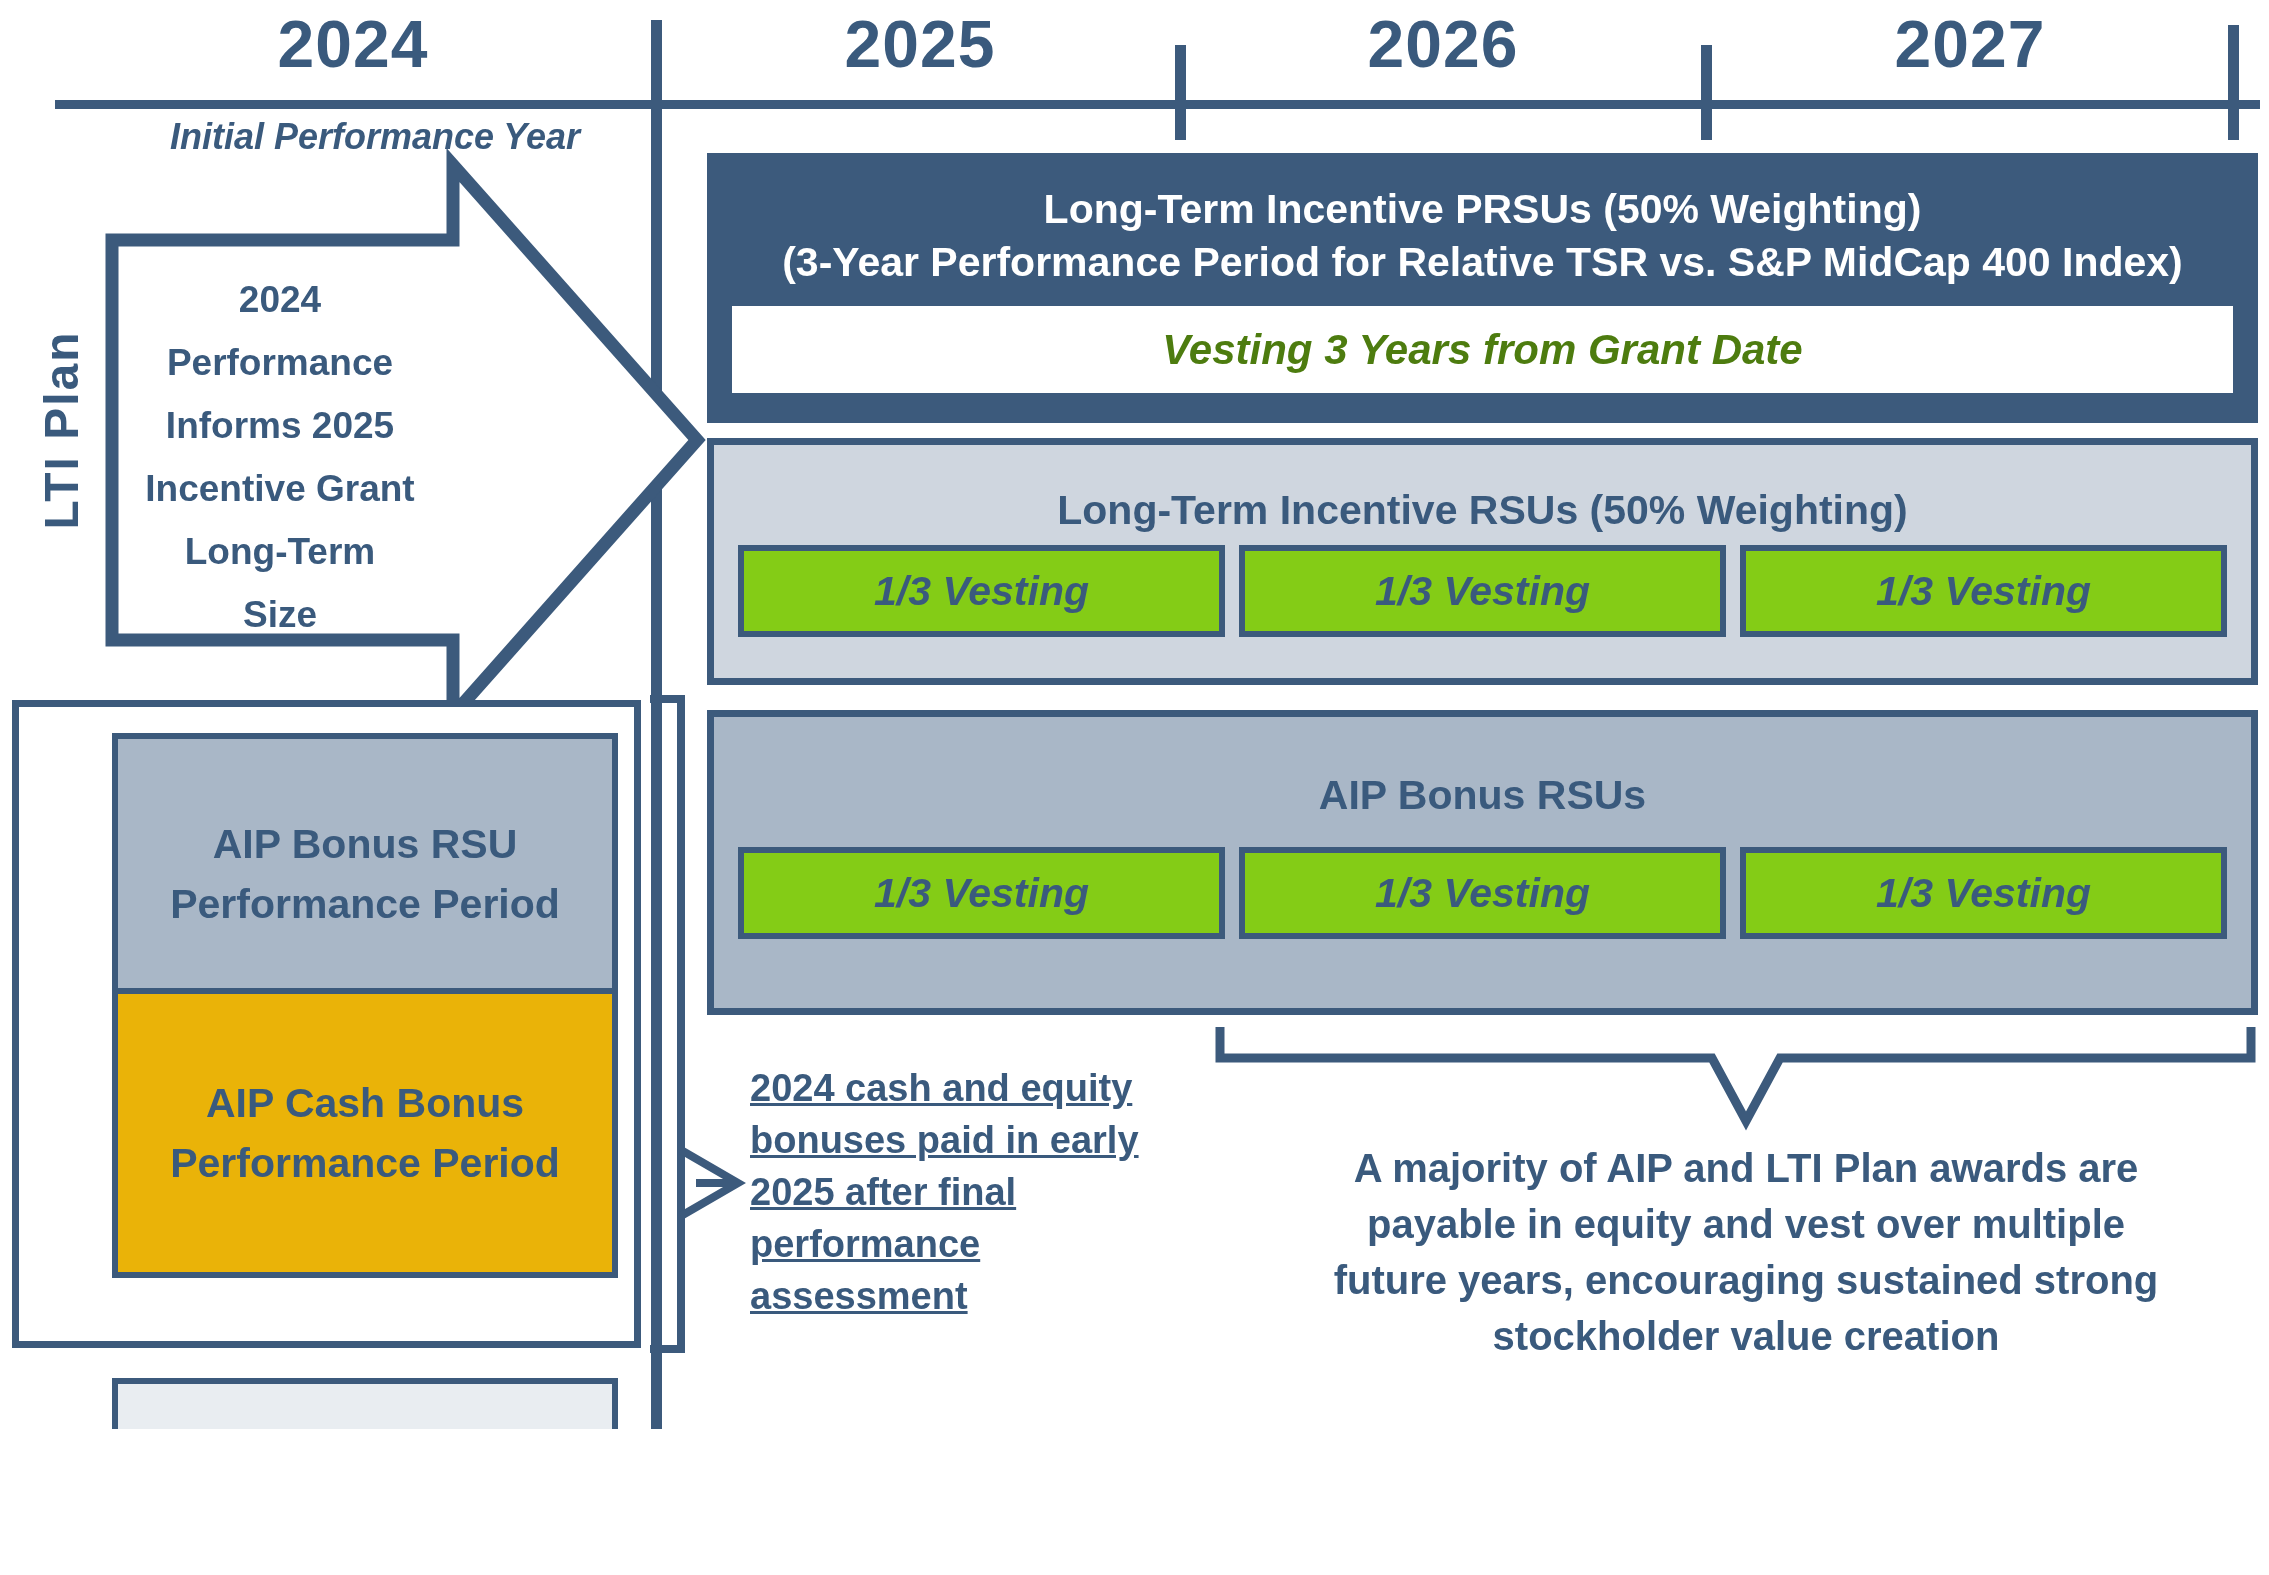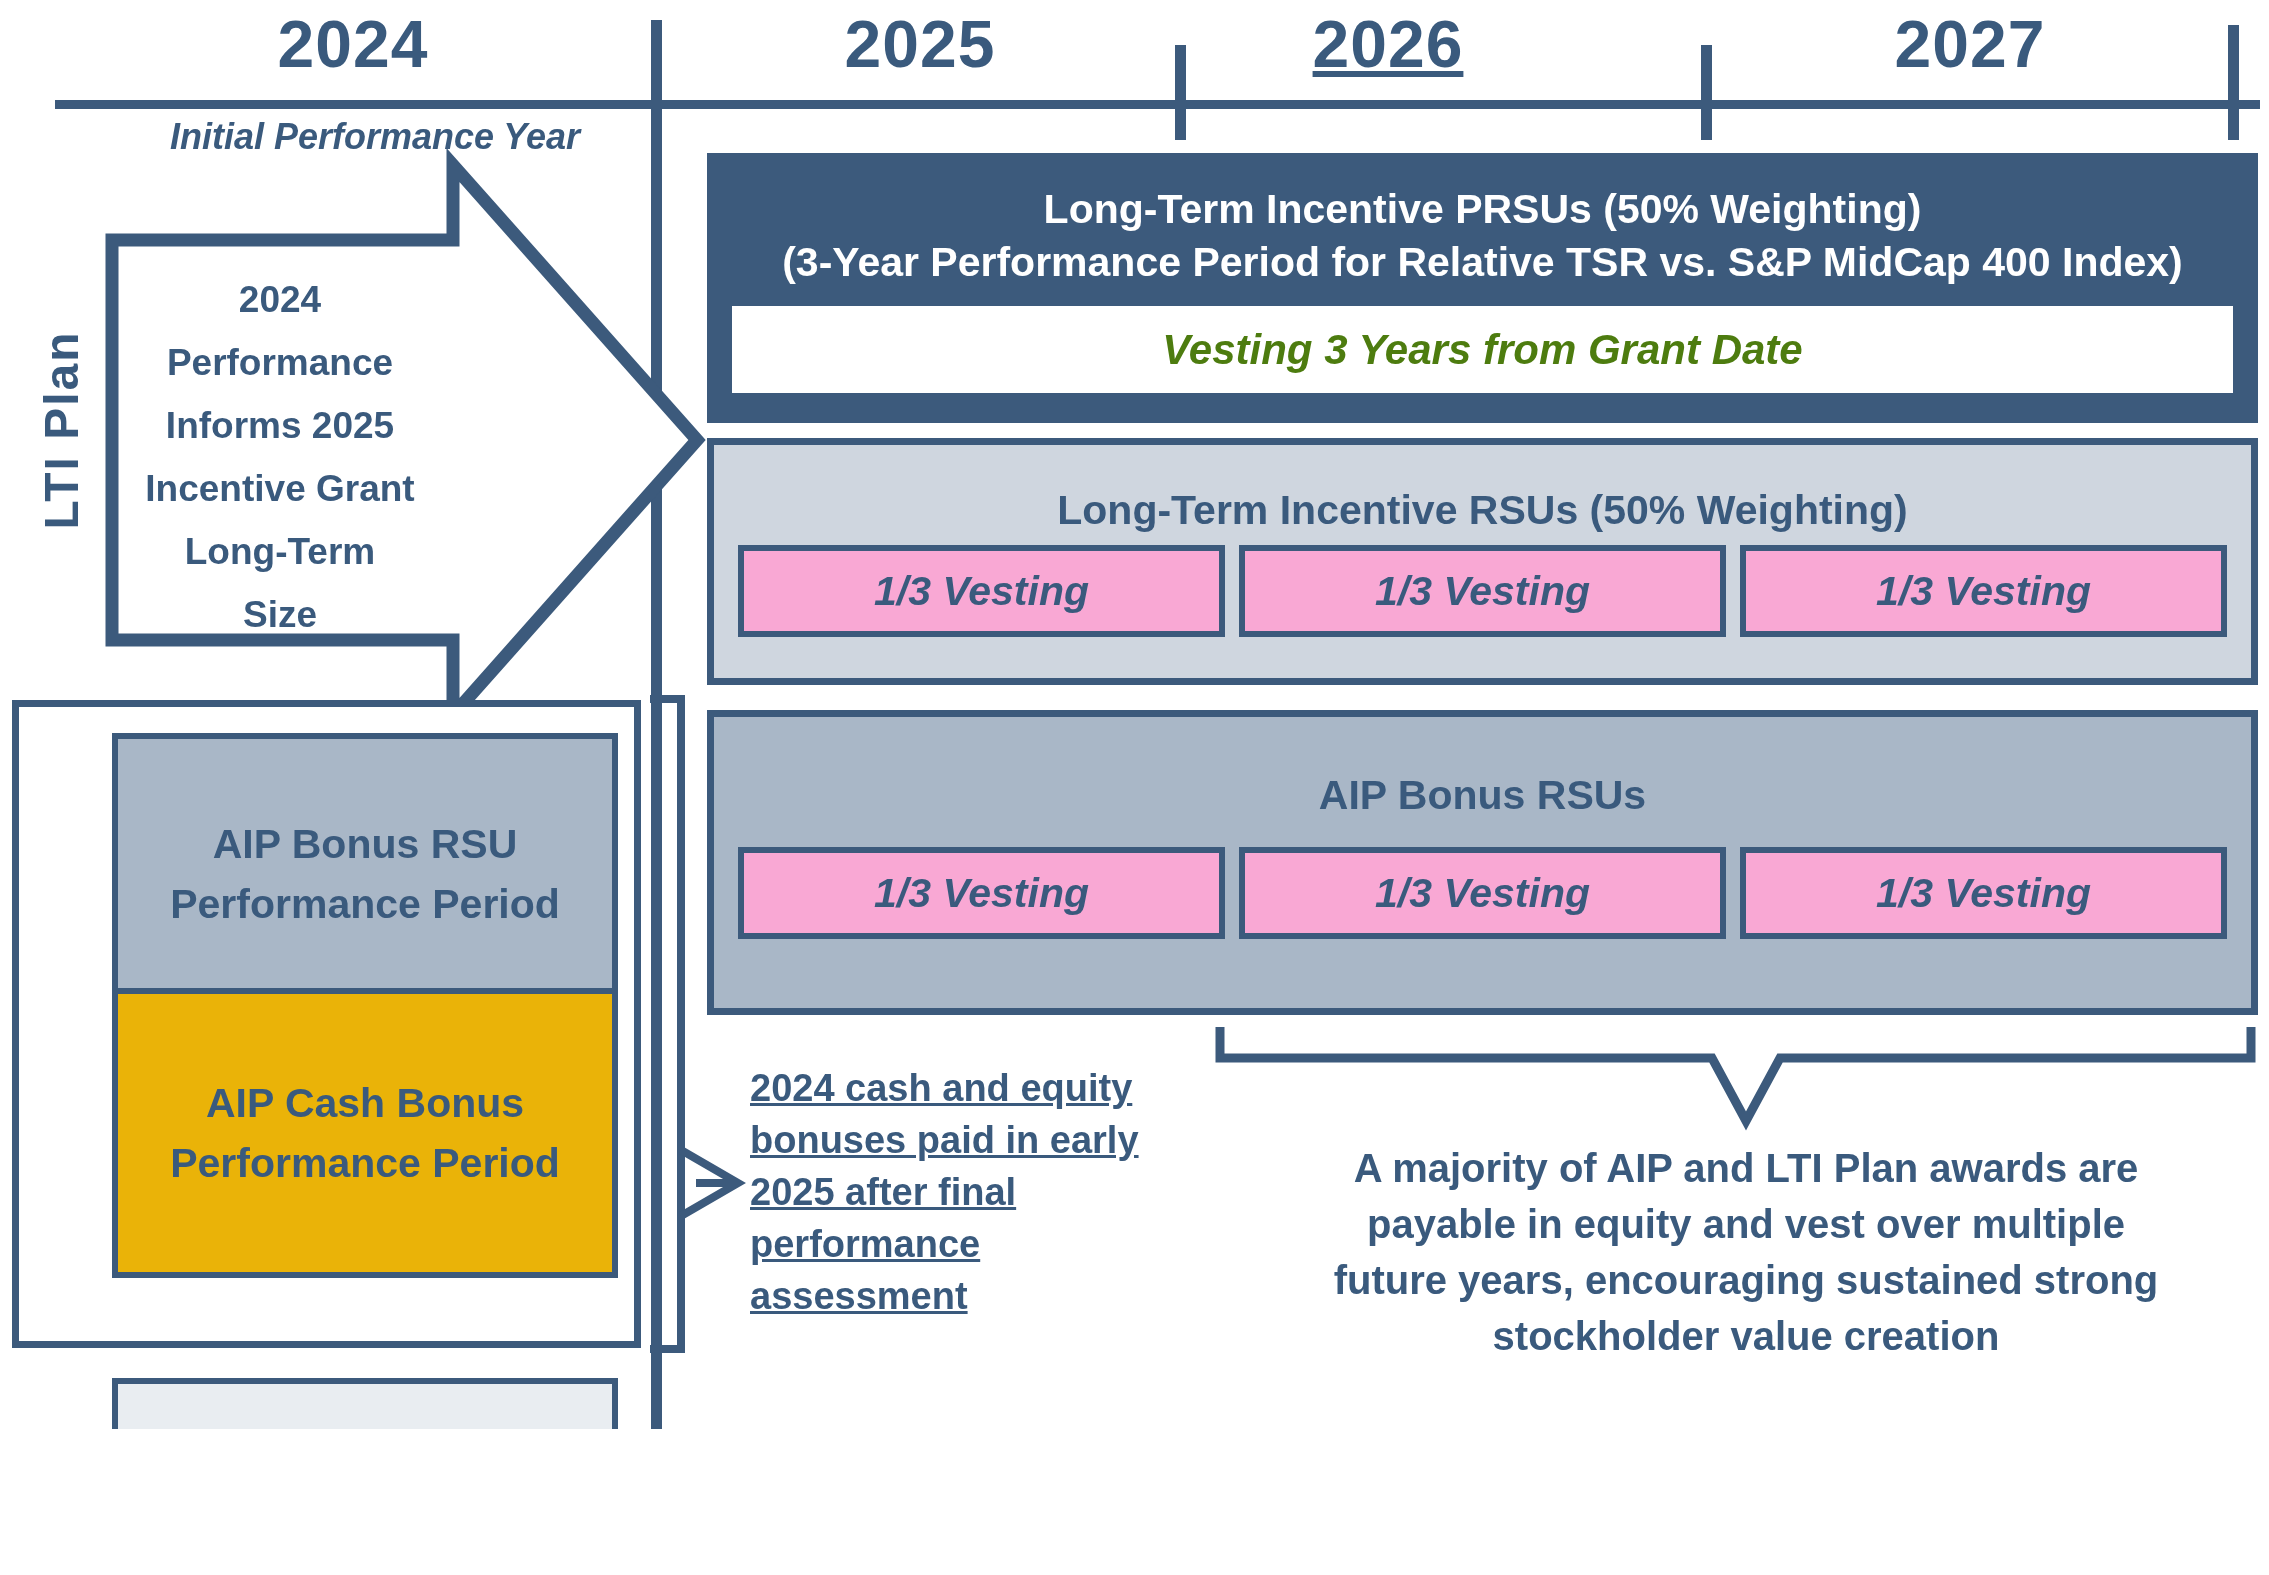--- a/index.html
+++ b/index.html
@@ -16,21 +16,21 @@
 
   .prsu-bar{left:707px;top:153px;width:1551px;height:270px;background:#3c5a7c;}
   .prsu-title{position:absolute;left:0;width:100%;text-align:center;color:#ffffff;font-size:41px;}
   .vesting3-box{position:absolute;left:25px;right:25px;top:153px;height:87px;background:#ffffff;
     display:flex;align-items:center;justify-content:center;font-size:42px;font-style:italic;color:#4d7c0f;}
 
   .rsu-bar{left:707px;top:438px;width:1551px;height:247px;background:#cfd6df;border:7px solid #3c5a7c;box-sizing:border-box;}
   .aip-bar{left:707px;top:710px;width:1551px;height:305px;background:#a9b7c7;border:7px solid #3c5a7c;box-sizing:border-box;}
   .bar-title{position:absolute;left:0;width:100%;text-align:center;font-size:41px;}
   .vest-row{position:absolute;left:0;right:0;display:flex;justify-content:space-between;padding:0 24px;}
-  .vest-box{width:487px;height:92px;background:#f9a8d4;border:6px solid #3c5a7c;box-sizing:border-box;
+  .vest-box{width:487px;height:92px;background:#84cc16;border:6px solid #3c5a7c;box-sizing:border-box;
     display:flex;align-items:center;justify-content:center;font-size:41px;font-style:italic;}
 
   .side-label{transform:rotate(-90deg);text-align:center;font-size:48px;letter-spacing:2px;white-space:nowrap;}
 
   .annual-box{left:12px;top:700px;width:629px;height:648px;background:#ffffff;border:7px solid #3c5a7c;box-sizing:border-box;}
   .period-box{left:112px;width:506px;box-sizing:border-box;border:6px solid #3c5a7c;
     display:flex;flex-direction:column;align-items:center;justify-content:center;font-size:41px;line-height:60px;text-align:center;}
   .salary-box{left:112px;top:1378px;width:506px;height:167px;background:#e9edf1;border:6px solid #3c5a7c;box-sizing:border-box;
     display:flex;align-items:center;justify-content:center;font-size:45px;}
 
@@ -47,21 +47,21 @@
 <div class="canvas">
 
   <div class="abs timeline-line"></div>
   <div class="abs divider"></div>
   <div class="abs tick" style="left:1175px;top:45px;height:95px;"></div>
   <div class="abs tick" style="left:1701px;top:45px;height:95px;"></div>
   <div class="abs tick" style="left:2228px;top:25px;height:115px;"></div>
 
   <div class="abs year-label" style="left:243px;">2024</div>
   <div class="abs year-label" style="left:810px;">2025</div>
-  <div class="abs year-label" style="left:1278px;text-decoration:underline;">2026</div>
+  <div class="abs year-label" style="left:1333px;">2026</div>
   <div class="abs year-label" style="left:1860px;">2027</div>
 
   <div class="abs initial-label">Initial Performance Year</div>
 
   <div class="abs side-label" style="left:-88px;top:405px;width:300px;height:50px;line-height:50px;">LTI Plan</div>
   <div class="abs side-label" style="left:-242px;top:999px;width:600px;height:50px;line-height:50px;">Annual Incentive Plan</div>
 
   <svg class="abs" style="left:100px;top:140px;" width="620" height="600" viewBox="0 0 620 600">
     <polygon points="12,100 353,100 353,25 597,300 353,575 353,500 12,500" fill="#ffffff" stroke="#3c5a7c" stroke-width="13" stroke-linejoin="miter"></polygon>
   </svg>

